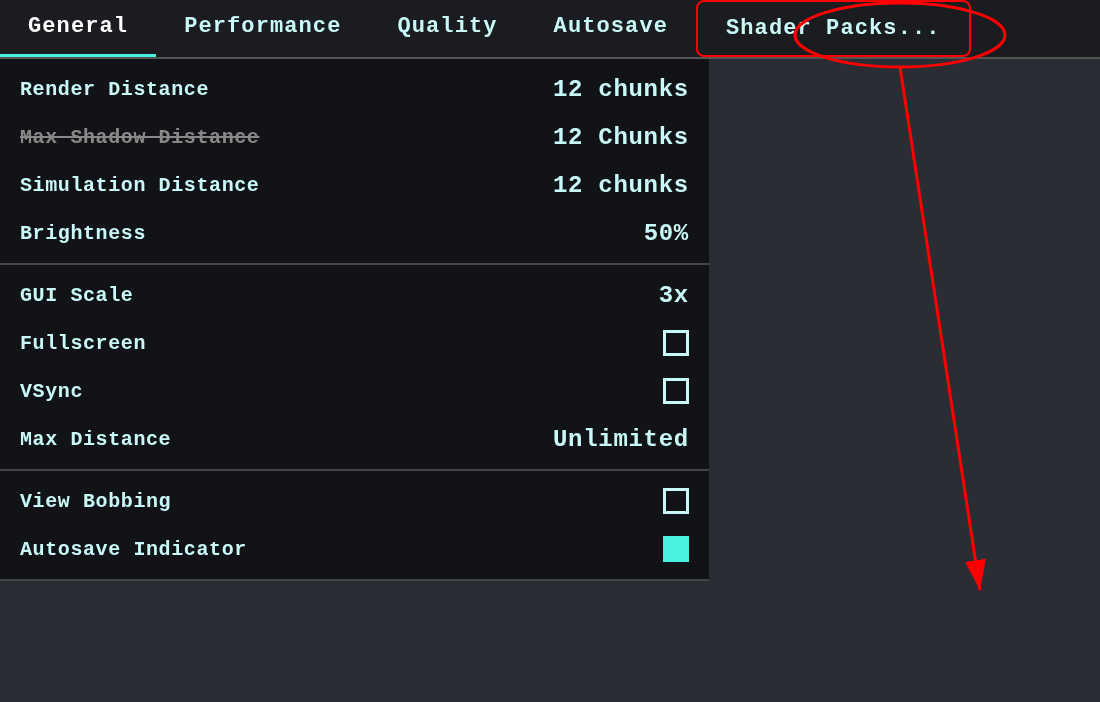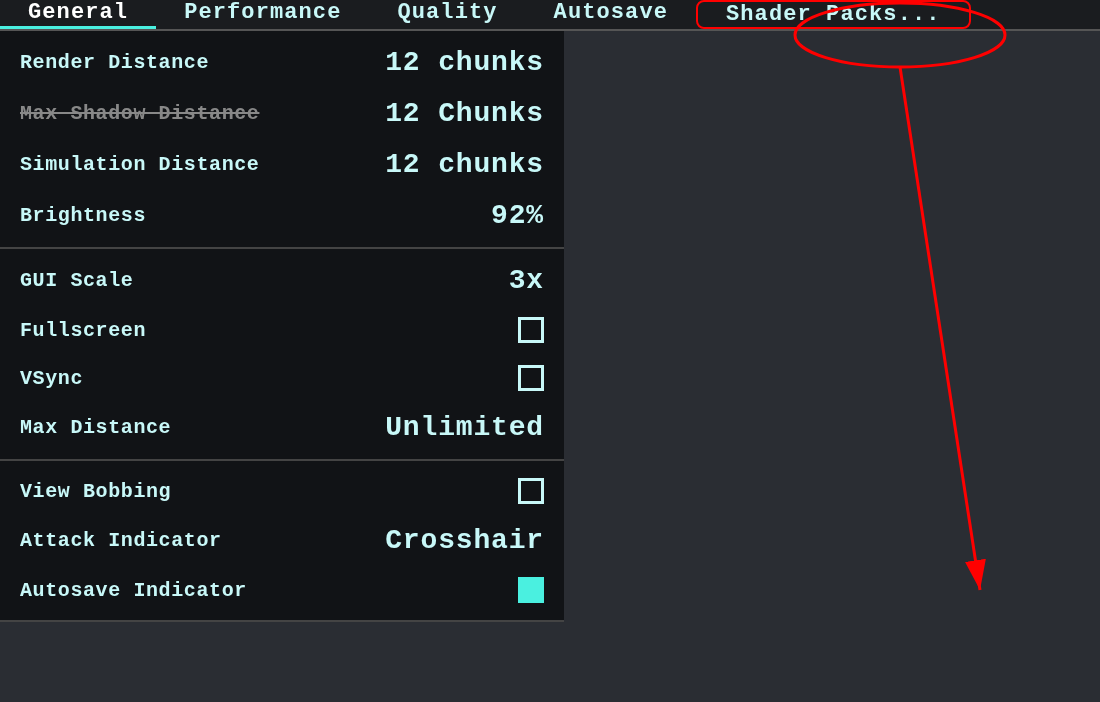--- a/index.html
+++ b/index.html
@@ -22,21 +22,21 @@
 
     
     .tabs {
       display: flex;
       flex-direction: row;
       background-color: #1a1c1f;
       border-bottom: 2px solid #555;
     }
 
     .tab {
-      padding: 0 28px;
+      padding: 14px 28px;
       font-size: 22px;
       color: #c8f8f8;
       cursor: pointer;
       letter-spacing: 0.05em;
       font-family: 'Courier New', Courier, monospace;
       font-weight: bold;
       white-space: nowrap;
     }
 
     .tab.active {
@@ -47,21 +47,21 @@
 
     .tab.shader-packs {
       border: 2px solid red;
       border-radius: 8px;
       color: #c8f8f8;
       position: relative;
     }
 
     
     .settings-panel {
-      width: 564px;
+      width: 709px;
       background-color: #111316;
       margin: 0;
     }
 
     .settings-group {
       border-bottom: 2px solid #444;
       padding: 6px 0;
     }
 
     .settings-row {
@@ -81,21 +81,21 @@
     }
 
     .settings-label.strikethrough {
       text-decoration: line-through;
       color: #888;
       text-align: right;
     }
 
     .settings-value {
       color: #c8f8f8;
-      font-size: 28px;
+      font-size: 24px;
       font-family: 'Courier New', Courier, monospace;
       font-weight: bold;
       letter-spacing: 0.03em;
     }
 
     .checkbox-empty {
       width: 26px;
       height: 26px;
       border: 3px solid #c8f8f8;
       background-color: transparent;
@@ -158,21 +158,21 @@
       <div class="settings-row">
         <span class="settings-label strikethrough">Max Shadow Distance</span>
         <span class="settings-value">12 Chunks</span>
       </div>
       <div class="settings-row">
         <span class="settings-label">Simulation Distance</span>
         <span class="settings-value">12 chunks</span>
       </div>
       <div class="settings-row">
         <span class="settings-label">Brightness</span>
-        <span class="settings-value">92%</span>
+        <span class="settings-value">50%</span>
       </div>
     </div>
 
     <div class="settings-group">
       <div class="settings-row">
         <span class="settings-label">GUI Scale</span>
         <span class="settings-value">3x</span>
       </div>
       <div class="settings-row">
         <span class="settings-label">Fullscreen</span>
@@ -185,24 +185,20 @@
       <div class="settings-row">
         <span class="settings-label">Max Distance</span>
         <span class="settings-value">Unlimited</span>
       </div>
     </div>
 
     <div class="settings-group">
       <div class="settings-row">
         <span class="settings-label">View Bobbing</span>
         <span class="checkbox-empty"></span>
-      </div>
-      <div class="settings-row">
-        <span class="settings-label">Attack Indicator</span>
-        <span class="settings-value">Crosshair</span>
       </div>
       <div class="settings-row">
         <span class="settings-label">Autosave Indicator</span>
         <span class="checkbox-checked"></span>
       </div>
     </div>
 
   </div>
 
   <div class="annotation-overlay">

